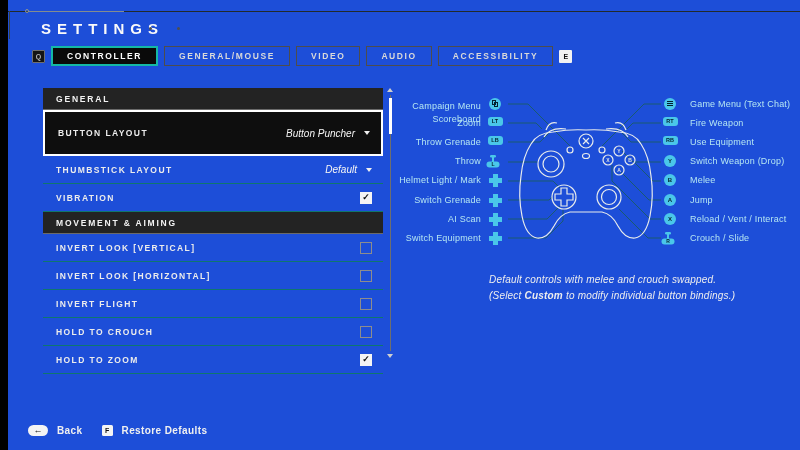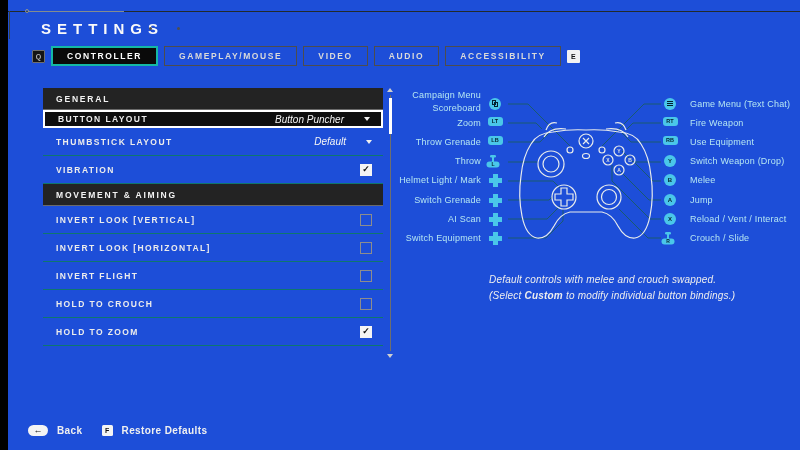--- a/index.html
+++ b/index.html
@@ -25,23 +25,23 @@
     display:flex; align-items:center; justify-content:center; border-radius:1px; }
   .tab { height:20px; display:flex; align-items:center; padding:0 14px; border:1px solid #4d4d4d;
     color:#d9d9d9; font-size:8.5px; font-weight:bold; letter-spacing:1.6px; white-space:nowrap; cursor:pointer; }
   .tab.active { border:2px solid #14b8a6; color:#ffffff; background:#0a0a0a; }
   
   .panel { position:absolute; top:88px; left:35px; width:340px; }
   .section-header { height:22px; background:#232323; border-bottom:1px solid #6a6a6a; display:flex;
     align-items:center; padding:0 13px; color:#f2f2f2; font-size:8.5px; font-weight:bold; letter-spacing:1.8px; }
   .row { position:relative; height:28px; border-bottom:1px solid #0f766e; display:flex; align-items:center;
     padding:0 11px 0 13px; background:transparent; }
-  .row.selected { border:2px solid #ffffff; background:#0e0e0e; height:18px; }
+  .row.selected { border:2px solid #ffffff; background:#0e0e0e; height:46px; }
   .row-label { color:#ececec; font-size:8.5px; font-weight:bold; letter-spacing:1.4px; }
-  .row-control { margin-left:auto; display:flex; align-items:center; gap:20px; }
+  .row-control { margin-left:auto; display:flex; align-items:center; gap:9px; }
   .row-value { color:#f5f5f5; font-size:10px; font-style:italic; }
   .caret-down { width:0; height:0; border-left:3.5px solid transparent; border-right:3.5px solid transparent; border-top:4.5px solid #efefef; }
   .checkbox { width:12px; height:12px; border:1px solid #8d8d8d; background:transparent; display:flex;
     align-items:center; justify-content:center; }
   .checkbox.checked { background:#f4f4f4; border-color:#f4f4f4; color:#0a0a0a; font-size:9px; font-weight:bold; line-height:1; }
   
   .scrollbar { position:absolute; top:88px; left:377px; width:10px; height:270px; }
   .sb-caret-up { position:absolute; top:0; left:2px; width:0; height:0; border-left:3px solid transparent; border-right:3px solid transparent; border-bottom:4px solid #cfcfcf; }
   .sb-caret-down { position:absolute; bottom:0; left:2px; width:0; height:0; border-left:3px solid transparent; border-right:3px solid transparent; border-top:4px solid #cfcfcf; }
   .sb-track { position:absolute; top:7px; bottom:7px; left:5px; width:1px; background:#6e6e6e; }
@@ -85,21 +85,21 @@
   <div class="decor-left"></div>
 
   <div class="title">SETTINGS</div>
   <div class="title-dot" style="left:141px"></div>
   <div class="title-dot" style="left:169px"></div>
 
   <div class="tabbar">
     <div class="key-dark">Q</div>
     <div id="tabs" style="display:flex;gap:6px">
         <div class="tab active">CONTROLLER</div>
-        <div class="tab">GAMEPLAY/MOUSE</div>
+        <div class="tab">GENERAL/MOUSE</div>
         <div class="tab">VIDEO</div>
         <div class="tab">AUDIO</div>
         <div class="tab">ACCESSIBILITY</div>
       </div>
     <div class="key-light">E</div>
   </div>
 
   <div class="panel" id="panel">
       <div class="section-header">GENERAL</div>
       <div class="row selected">
@@ -204,21 +204,21 @@
         <circle cx="227" cy="76" r="5"></circle>
         <circle cx="216" cy="86" r="5"></circle>
       </g>
       <g fill="#dfe3e3" font-family="Liberation Sans, sans-serif" font-size="5" font-weight="bold" text-anchor="middle">
         <text x="216" y="69">Y</text>
         <text x="205" y="78">X</text>
         <text x="227" y="78">B</text>
         <text x="216" y="88">A</text>
       </g>
     </svg>
-  <div class="diag-label left" style="top: 5px;">
+  <div class="diag-label left" style="top: 16px;">
         <div>Campaign Menu</div>
         <div>Scoreboard</div>
       </div>
       <div class="diag-icon left" style="top: 13.5px;">
         <div class="ic-circle">
           <div class="ic-sq" style="left: 2.5px; top: 2.5px;"></div>
           <div class="ic-sq" style="left: 4.5px; top: 4.5px;"></div>
         </div>
       </div>
       <div class="diag-label left" style="top: 32.7px;">

